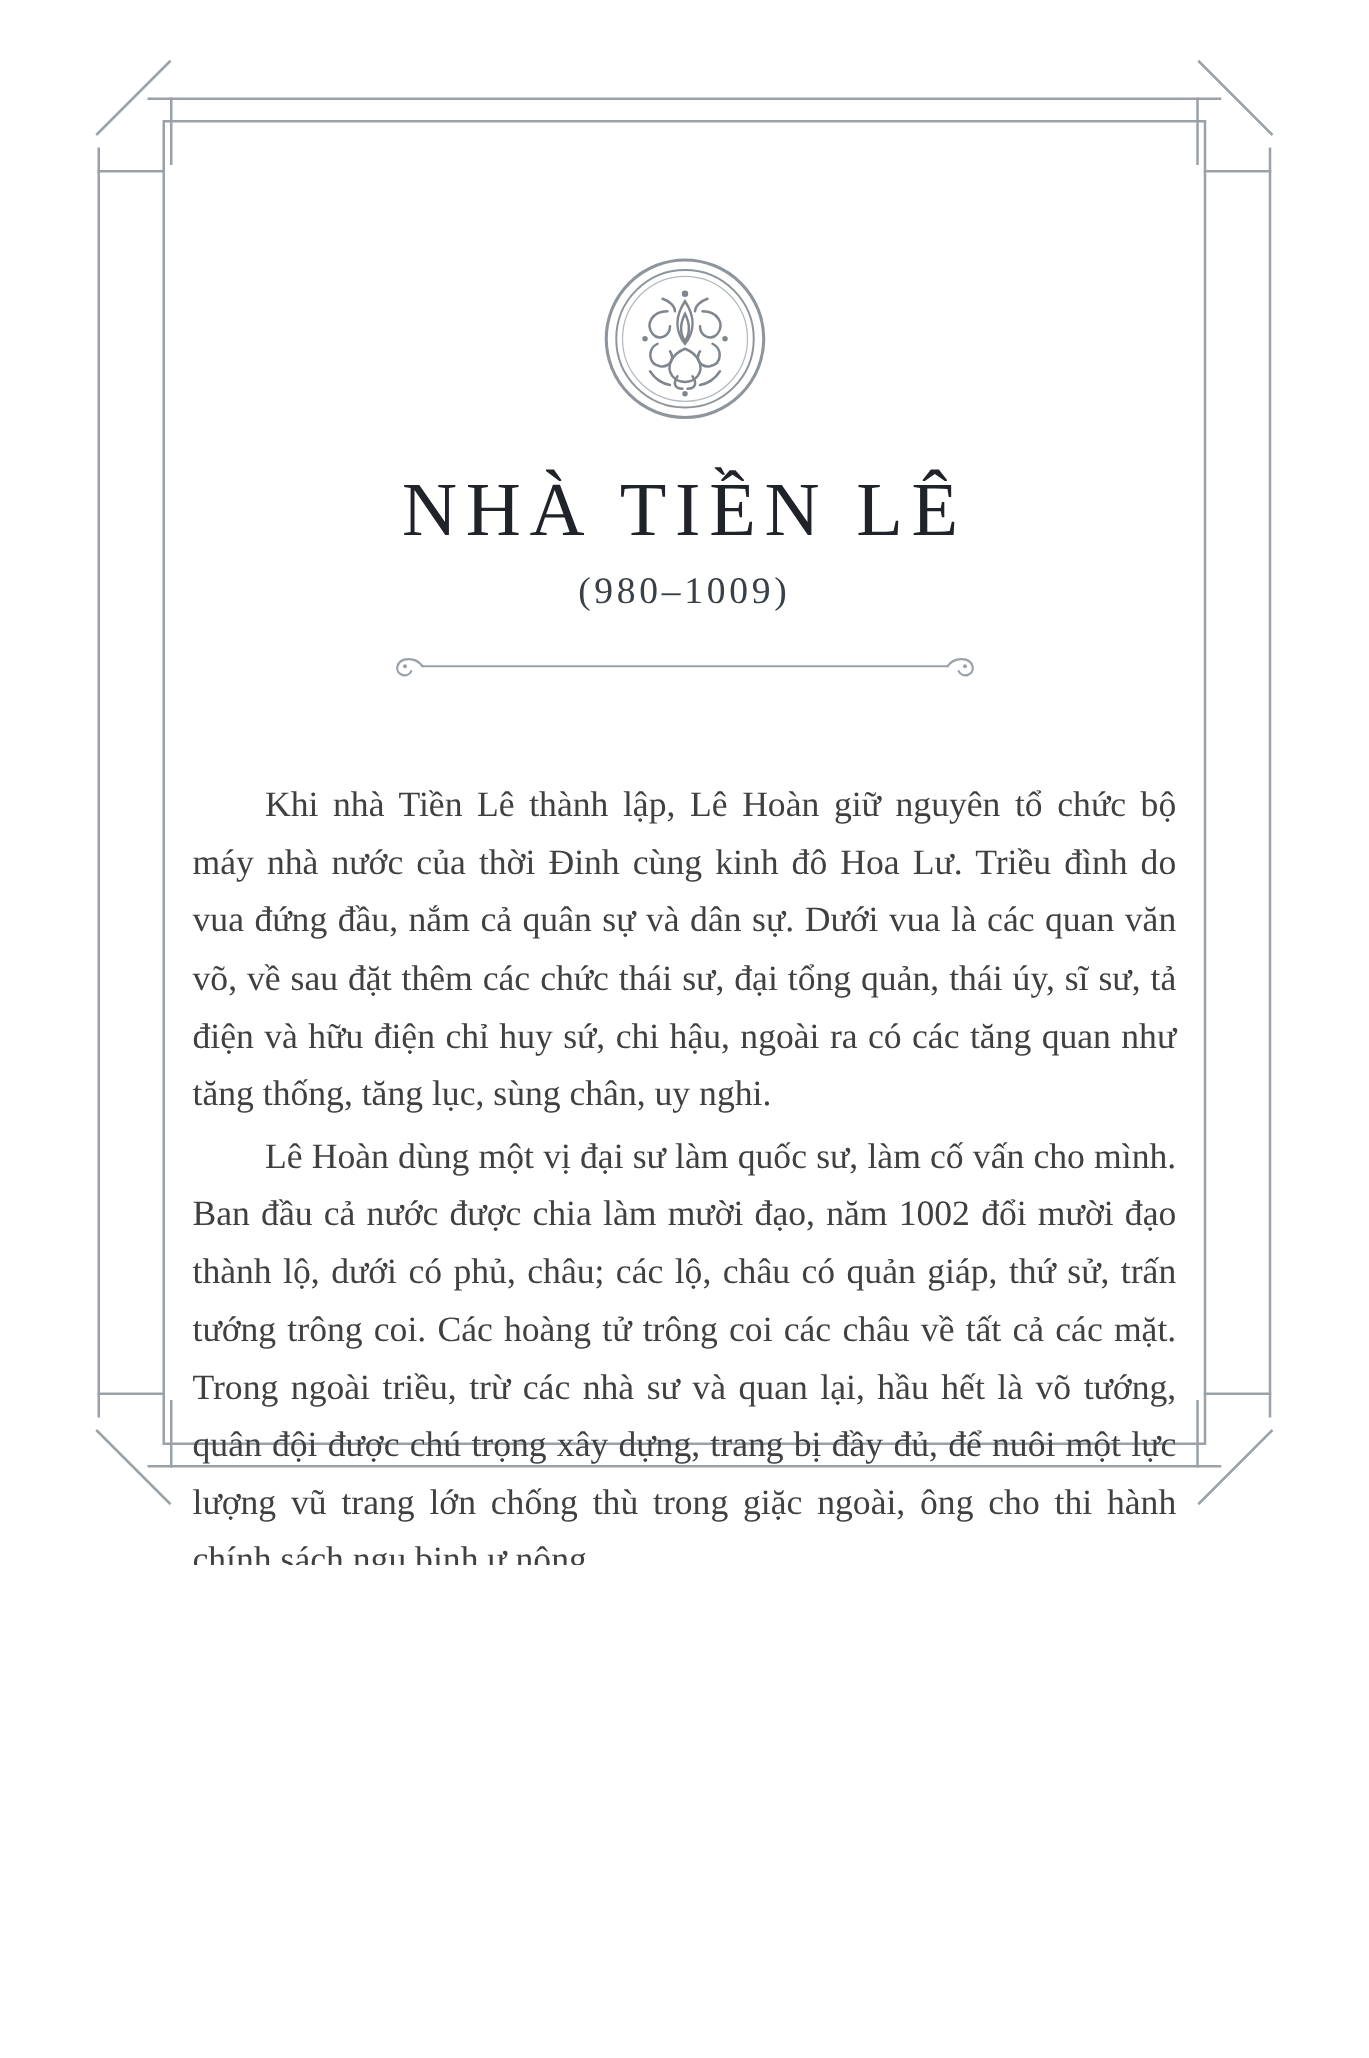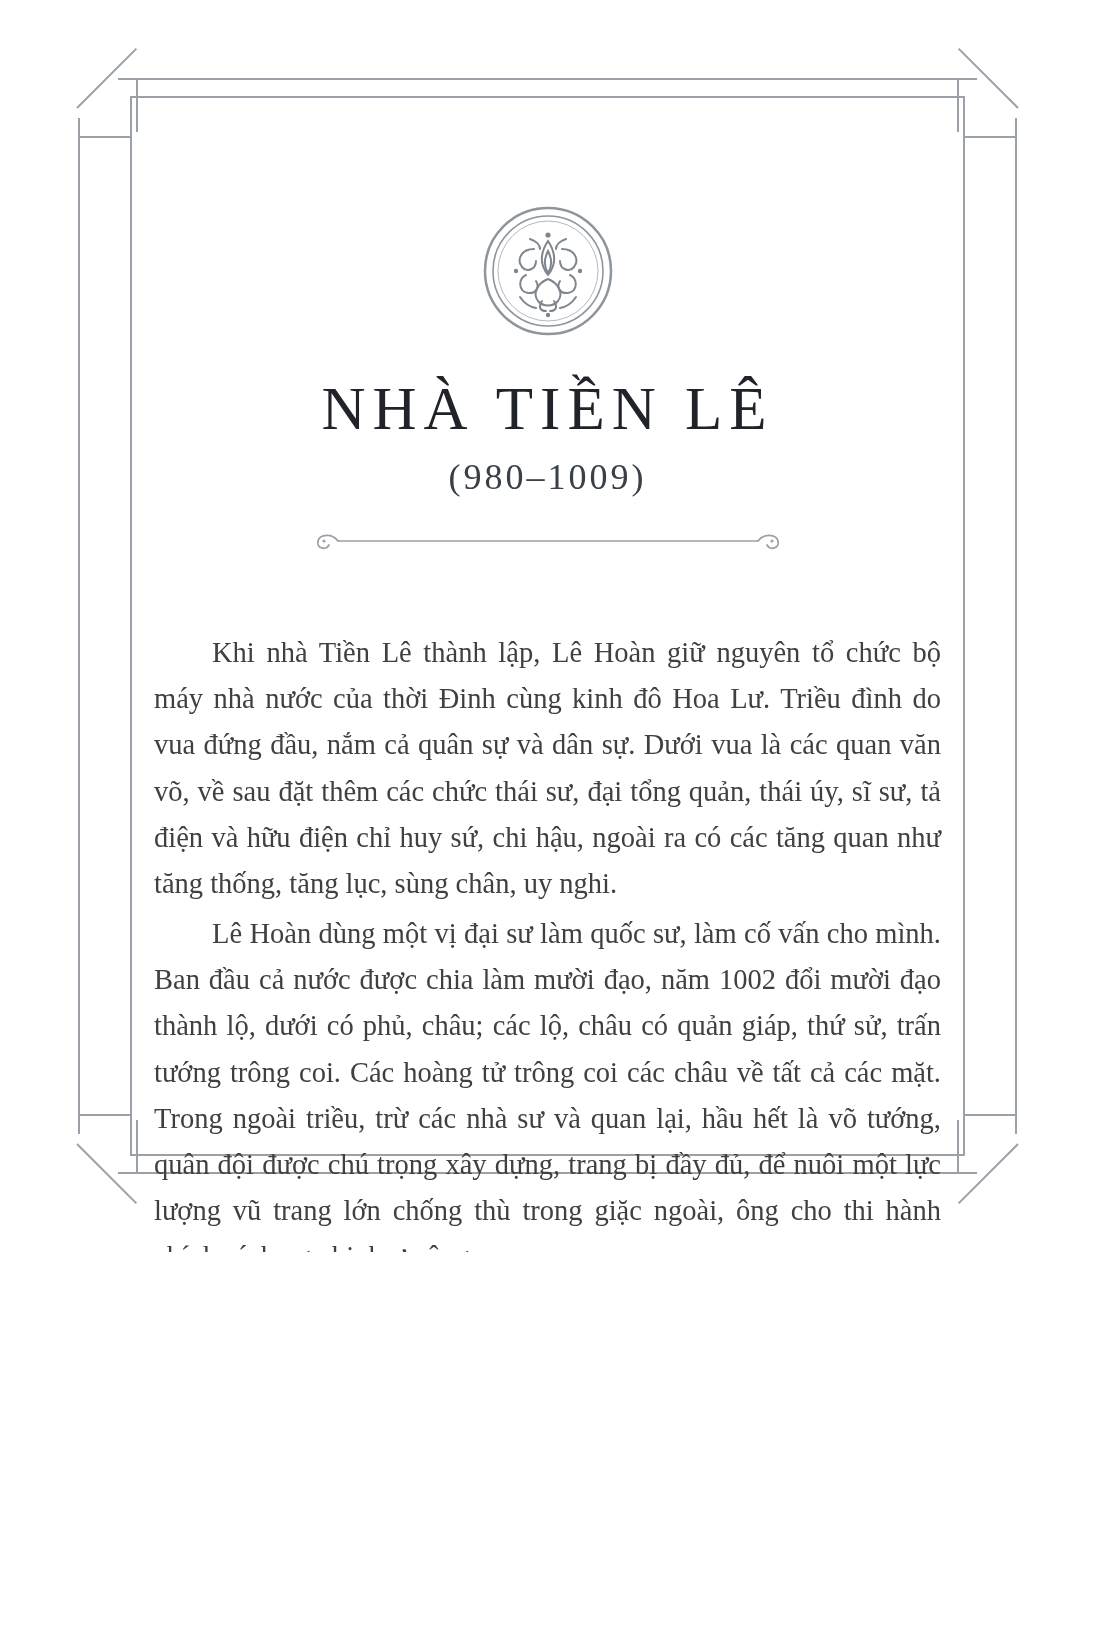--- a/index.html
+++ b/index.html
@@ -98,21 +98,21 @@
     font-weight: 400;
     letter-spacing: 7px;
     color: #20242a;
     line-height: 1.1;
   }
 
   .chapter-years {
     margin: 14px 0 0;
     text-align: center;
     font-family: "Liberation Serif", "DejaVu Serif", serif;
-    font-size: 36px;
+    font-size: 30px;
     letter-spacing: 3px;
     color: #3a4048;
   }
 
   .rule {
     margin: 30px auto 0;
     width: 500px;
     height: 26px;
     display: block;
   }

